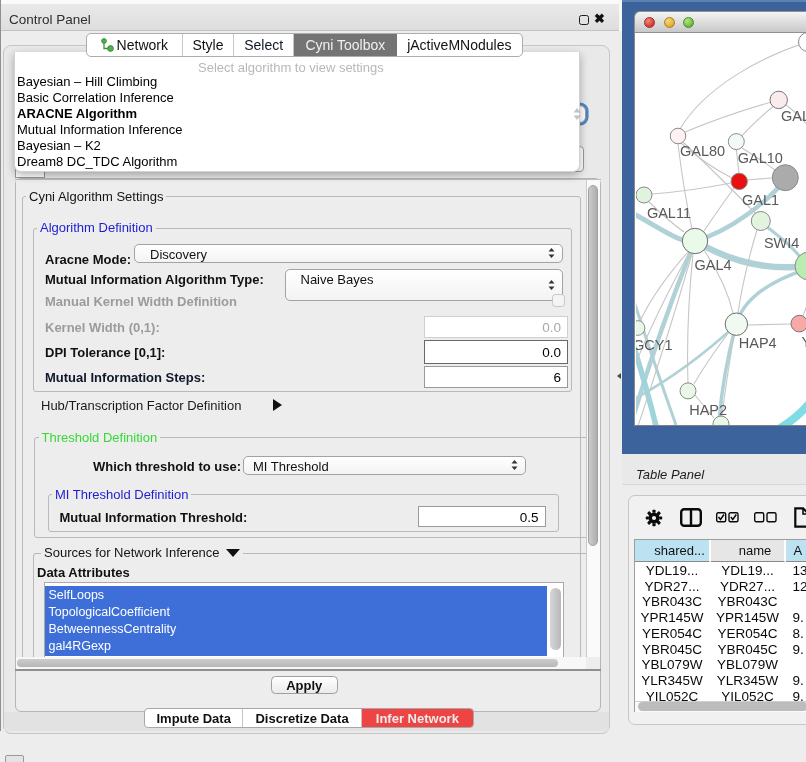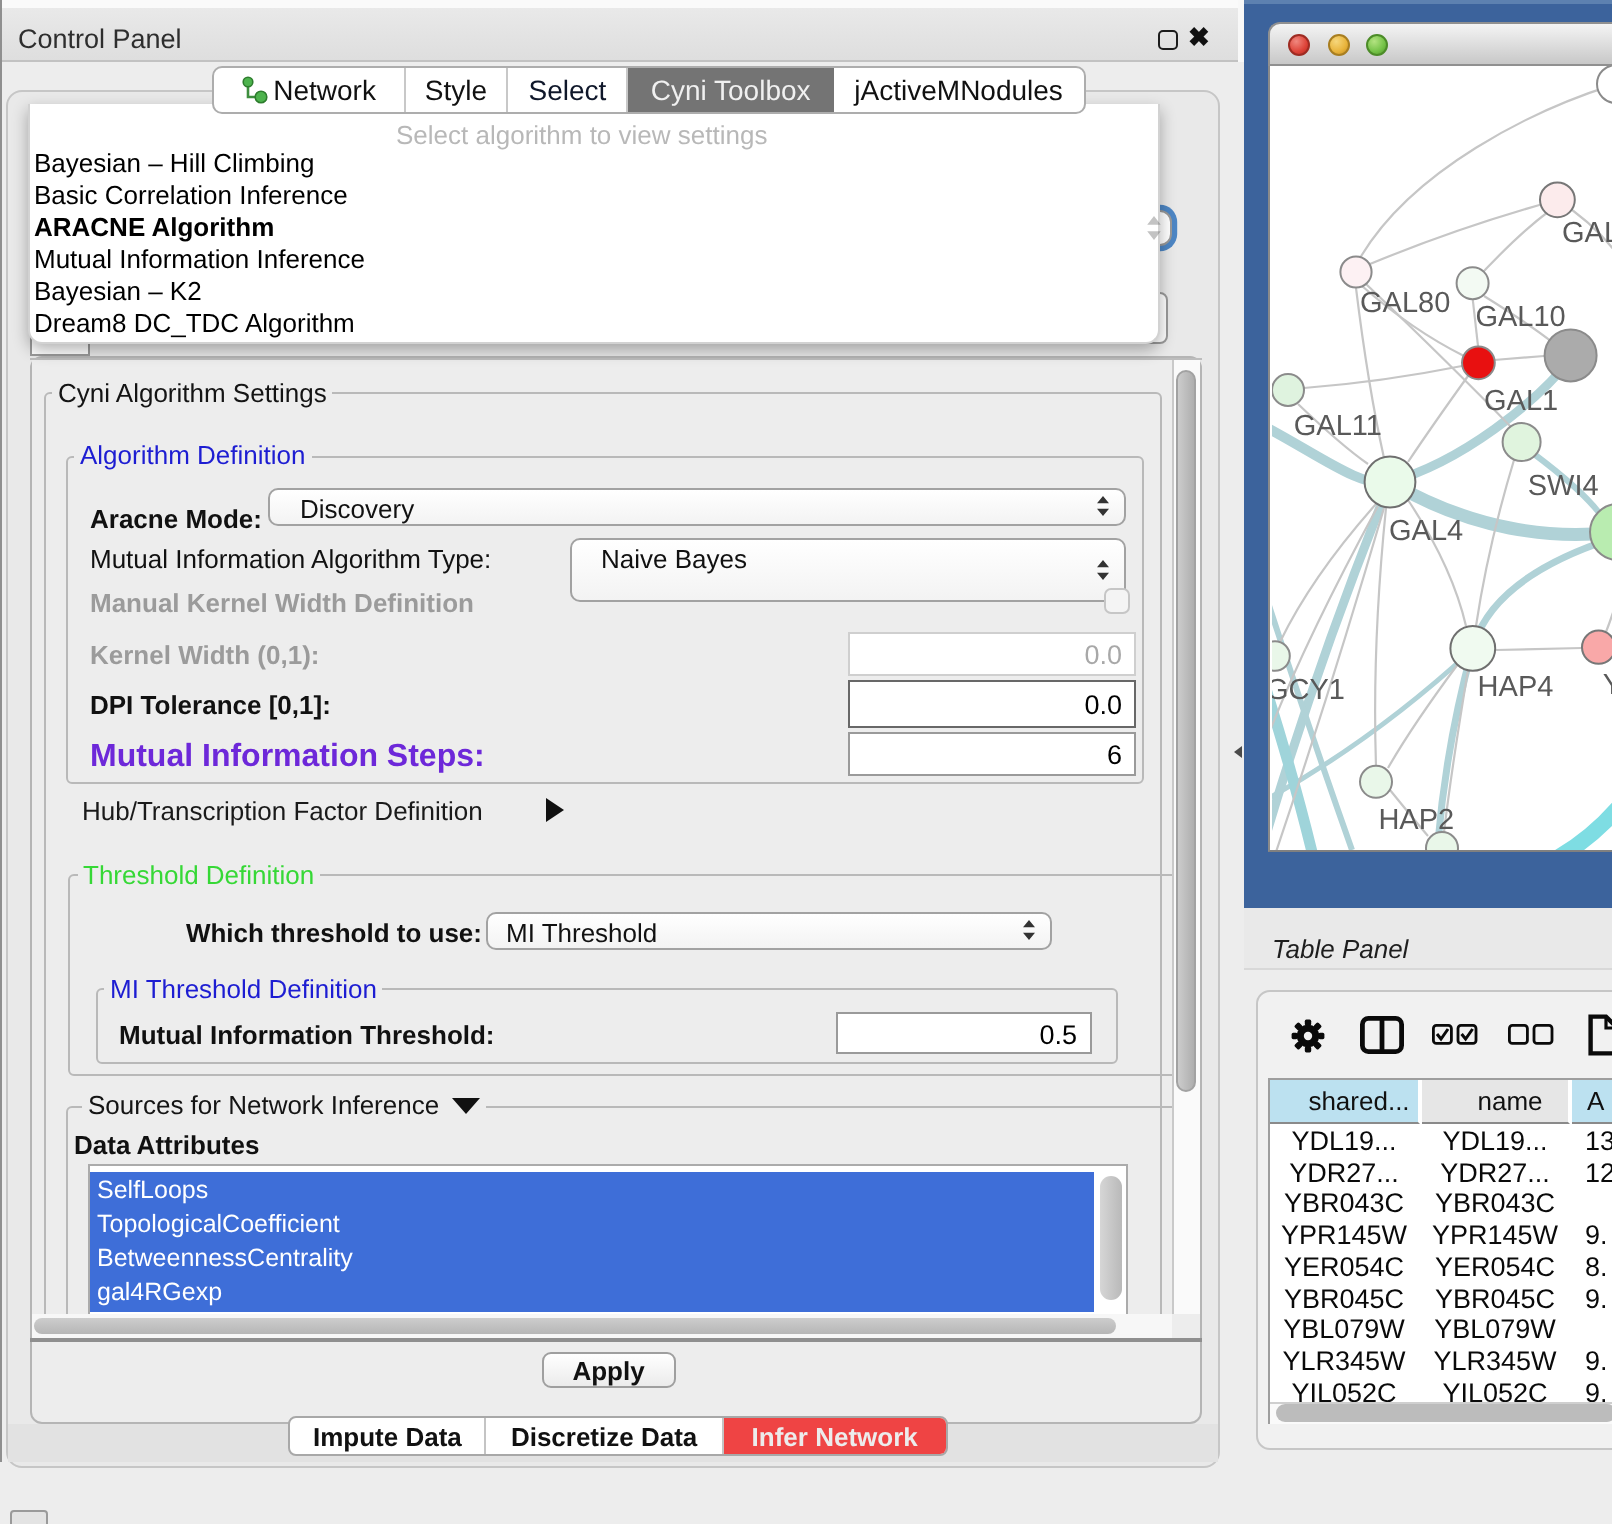--- a/index.html
+++ b/index.html
@@ -38,38 +38,38 @@
   <div class="grplbl" style="left:21px;top:41px;font-size:13px;color:#1d1dd2;">Algorithm Definition</div>
 
   <div class="lbl" style="left:29px;top:73px;font-size:13px;font-weight:bold;color:#111;">Aracne Mode:</div>
   <div class="combo" style="left:118px;top:64.5px;width:429px;height:19px;">
         <span style="position:absolute;left:15px;top:2px;">Discovery</span>
         <svg class="ar" viewBox="0 0 7 10">
           <path d="M3.5 0L6.5 3.6H0.5Z M3.5 10L6.5 6.4H0.5Z" fill="#333"></path>
         </svg>
       </div>
 
-  <div class="lbl" style="left:29px;top:93px;font-size:13px;font-weight:normal;color:#111;">Mutual Information Algorithm Type:</div>
+  <div class="lbl" style="left:29px;top:93px;font-size:13px;font-weight:bold;color:#111;">Mutual Information Algorithm Type:</div>
   <div class="combo" style="left:268.5px;top:90px;width:278.5px;height:32px;">
         <span style="position:absolute;left:15px;top:2px;">Naive Bayes</span>
         <svg class="ar" viewBox="0 0 7 10">
           <path d="M3.5 0L6.5 3.6H0.5Z M3.5 10L6.5 6.4H0.5Z" fill="#333"></path>
         </svg>
       </div>
 
   <div class="lbl" style="left:29px;top:115px;font-size:13px;font-weight:bold;color:#9b9b9b;">Manual Kernel Width Definition</div>
   <div class="abs" style="left:535.5px;top:115px;width:13px;height:13px;border:1px solid #c6c6c6;border-radius:3.5px;background:#f4f4f4;"></div>
 
   <div class="lbl" style="left:29px;top:141px;font-size:13px;font-weight:bold;color:#9b9b9b;">Kernel Width (0,1):</div>
   <div class="fld" style="left:408px;top:137px;width:144px;height:22px;border:1px solid #cfcfcf;color:#a8a8a8;padding-top:3px;">0.0</div>
 
   <div class="lbl" style="left:29px;top:166px;font-size:13px;font-weight:bold;color:#111;">DPI Tolerance [0,1]:</div>
   <div class="fld" style="left:408px;top:161px;width:144px;height:23.5px;border:1.5px solid #686868;color:#000;padding-top:3.5px;">0.0</div>
 
-  <div class="lbl" style="left:29px;top:191px;font-size:16px;font-weight:bold;color:#6d28d9;">Mutual Information Steps:</div>
+  <div class="lbl" style="left:29px;top:191px;font-size:13px;font-weight:bold;color:#0f172a;">Mutual Information Steps:</div>
   <div class="fld" style="left:408px;top:186.5px;width:144px;height:22.5px;border:1px solid #9a9a9a;color:#000;padding-top:3.5px;">6</div>
 
   <div class="lbl" style="left:25px;top:219px;font-size:13px;color:#1a1a1a;">Hub/Transcription Factor Definition</div>
   <div class="abs" style="left:257px;top:220px;width:0;height:0;border-left:9px solid #111;border-top:6px solid transparent;border-bottom:6px solid transparent;"></div>
 
   <div class="grp" style="left:18px;top:258px;width:556px;height:101px;"></div>
   <div class="grplbl" style="left:22.5px;top:251px;font-size:13px;color:#36d836;">Threshold Definition</div>
 
   <div class="lbl" style="right:345px;top:280px;font-size:13px;font-weight:bold;color:#111;">Which threshold to use:</div>
   <div class="combo" style="left:227px;top:276.5px;width:283px;height:19.5px;">
@@ -317,21 +317,21 @@
 <div class="abs" id="dropdown" style="left:14px;top:51.5px;width:566px;height:120.5px;background:#ffffff;border:1px solid #d2d2d2;border-top:none;border-radius:0 0 7px 7px;box-shadow:0 3px 8px rgba(0,0,0,0.3);">
   <div class="lbl" style="left:183px;top:8px;font-size:13px;color:#b8b8b8;">Select algorithm to view settings</div>
   <div class="lbl" style="left:2px;top:22.5px;font-size:13px;color:#000;">Bayesian – Hill Climbing</div>
   <div class="lbl" style="left:2px;top:38.5px;font-size:13px;color:#000;">Basic Correlation Inference</div>
   <div class="lbl" style="left:2px;top:54.5px;font-size:13px;font-weight:bold;color:#000;">ARACNE Algorithm</div>
   <div class="lbl" style="left:2px;top:70.5px;font-size:13px;color:#000;">Mutual Information Inference</div>
   <div class="lbl" style="left:2px;top:86.5px;font-size:13px;color:#000;">Bayesian – K2</div>
   <div class="lbl" style="left:2px;top:102.5px;font-size:13px;color:#000;">Dream8 DC_TDC Algorithm</div>
 </div>
 
-<div class="abs" id="tabbar" style="left:86px;top:33px;width:437px;height:24px;background:#ffffff;border:1px solid #adadad;border-radius:5px;overflow:hidden;display:flex;margin-left:20px;">
+<div class="abs" id="tabbar" style="left:86px;top:33px;width:437px;height:24px;background:#ffffff;border:1px solid #adadad;border-radius:5px;overflow:hidden;display:flex;">
   <div style="width:96px;border-right:1px solid #c8c8c8;position:relative;font-size:14px;color:#111;text-align:center;padding-top:3px;"><svg style="position:absolute;left:13px;top:4px;" width="14" height="14" viewBox="0 0 14 14">
           <g stroke="#3e8e3e" stroke-width="1.3" fill="none">
             <path d="M4 4.5V10.5H9.5"></path>
           </g>
           <circle cx="4" cy="3" r="2.4" fill="#4db34d" stroke="#2e7d2e" stroke-width="0.8"></circle>
           <circle cx="10.5" cy="10.5" r="2.9" fill="#4db34d" stroke="#2e7d2e" stroke-width="0.8"></circle>
         </svg><span style="margin-left:16px;">Network</span></div>
   <div style="width:52px;border-right:1px solid #c8c8c8;font-size:14px;color:#111;text-align:center;padding-top:3px;">Style</div>
   <div style="width:60px;border-right:1px solid #c8c8c8;font-size:14px;color:#0f172a;text-align:center;padding-top:3px;">Select</div>
   <div style="width:103px;background:#747474;font-size:14px;color:#f0f0f0;text-align:center;padding-top:3px;">Cyni Toolbox</div>

